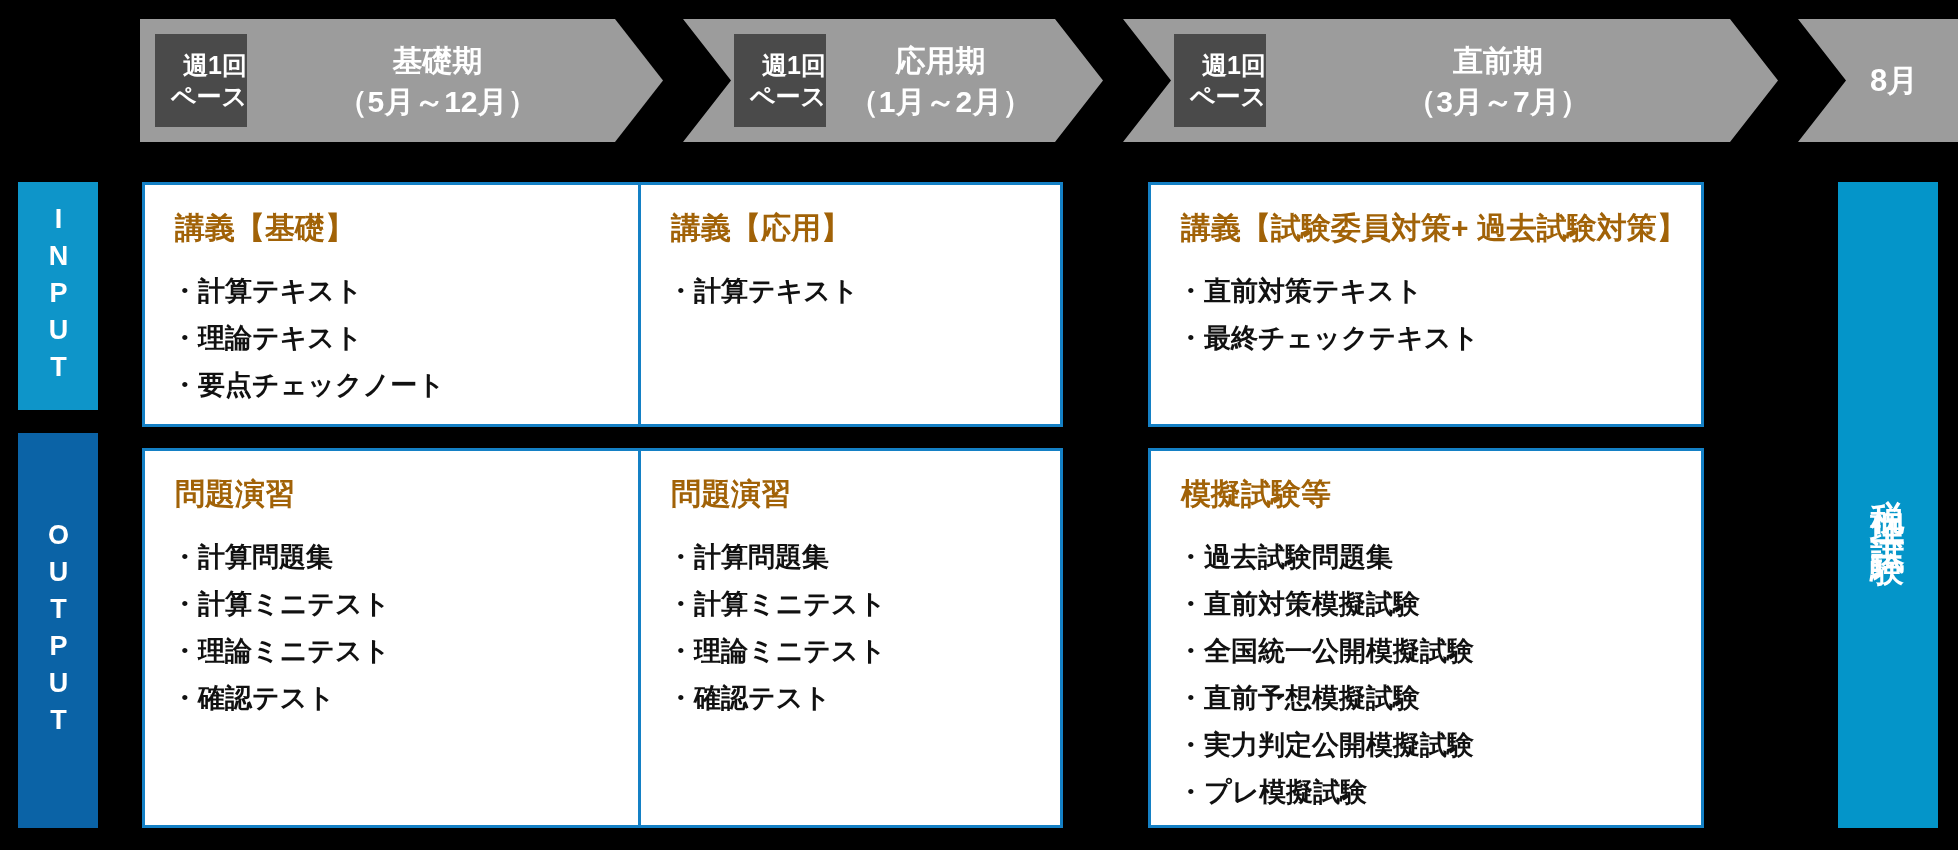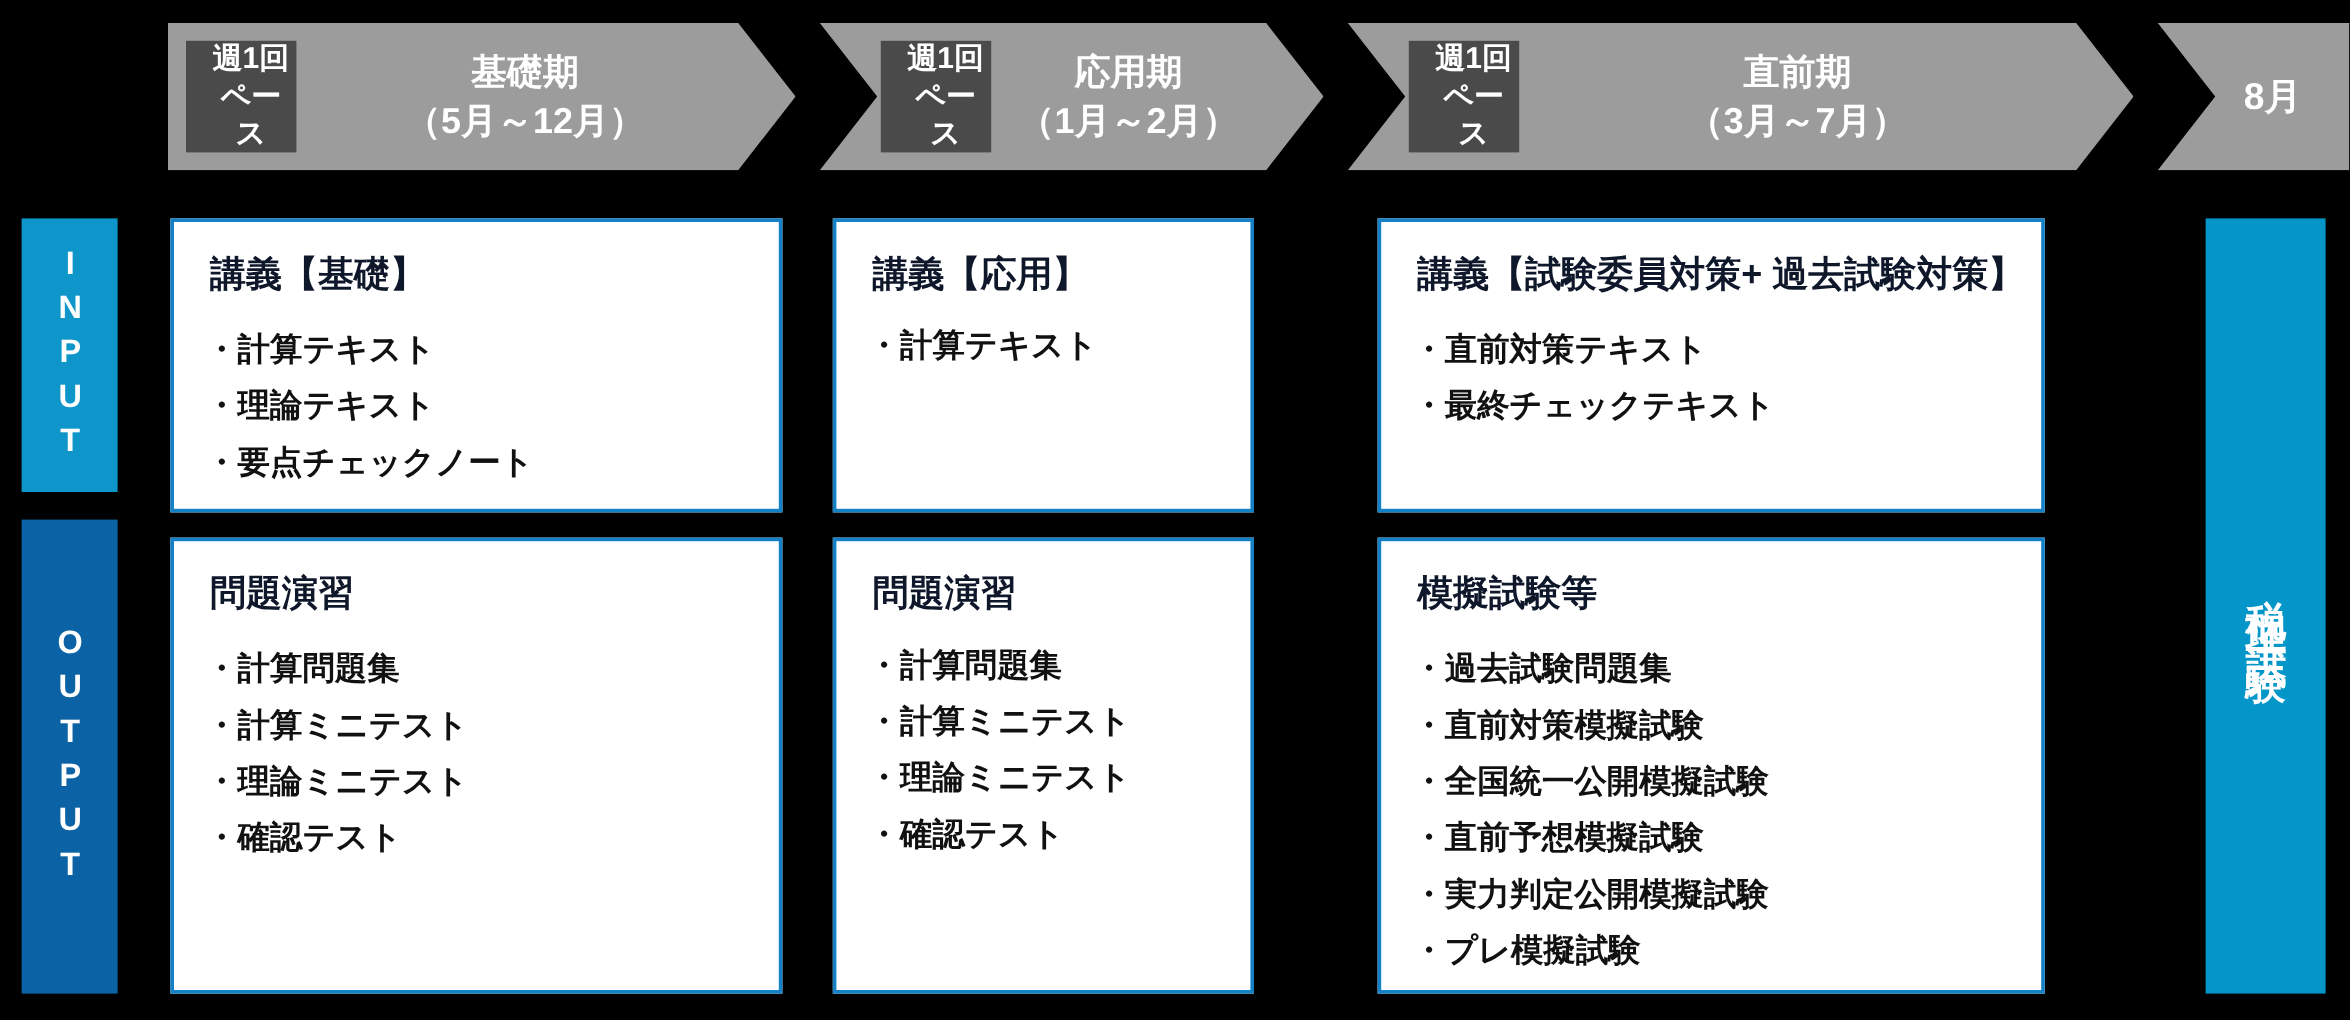--- a/index.html
+++ b/index.html
@@ -39,24 +39,23 @@
     top: calc(50% - 46.5px);
     width: 92px;
     height: 93px;
     background: #4a4a4a;
     color: #fff;
     font-weight: bold;
     font-size: 25px;
     line-height: 31px;
     display: flex;
     flex-direction: column;
-    align-items: center;
+    align-items: flex-end;
     justify-content: center;
     text-align: center;
-    padding-left: 16px;
   }
   .seg1 .pace-badge { left: 15px; }
   .seg2 .pace-badge, .seg3 .pace-badge { left: 51px; }
 
   .seg-title {
     position: absolute;
     top: 0; bottom: 0;
     display: flex;
     flex-direction: column;
     align-items: center;
@@ -104,26 +103,26 @@
 
   
   .card {
     position: absolute;
     background: #fff;
     border: 3px solid #1480c5;
   }
   .row1 { top: 182px; height: 245px; }
   .row2 { top: 448px; height: 380px; }
   .col1 { left: 142px;  width: 510px; }
-  .col2 { left: 694px;  width: 351px; font-family: Liberation Mono, monospace; }
+  .col2 { left: 638px;  width: 425px; }
   .col3 { left: 1148px; width: 556px; }
 
   .card-heading {
     margin: 23px 0 0 30px;
-    color: #0f172a;
+    color: #a16207;
     font-size: 30px;
     font-weight: bold;
     white-space: nowrap;
   }
   .card-list {
     list-style: none;
     margin: 19px 0 0 26px;
     padding: 0;
   }
   .card-list li {

